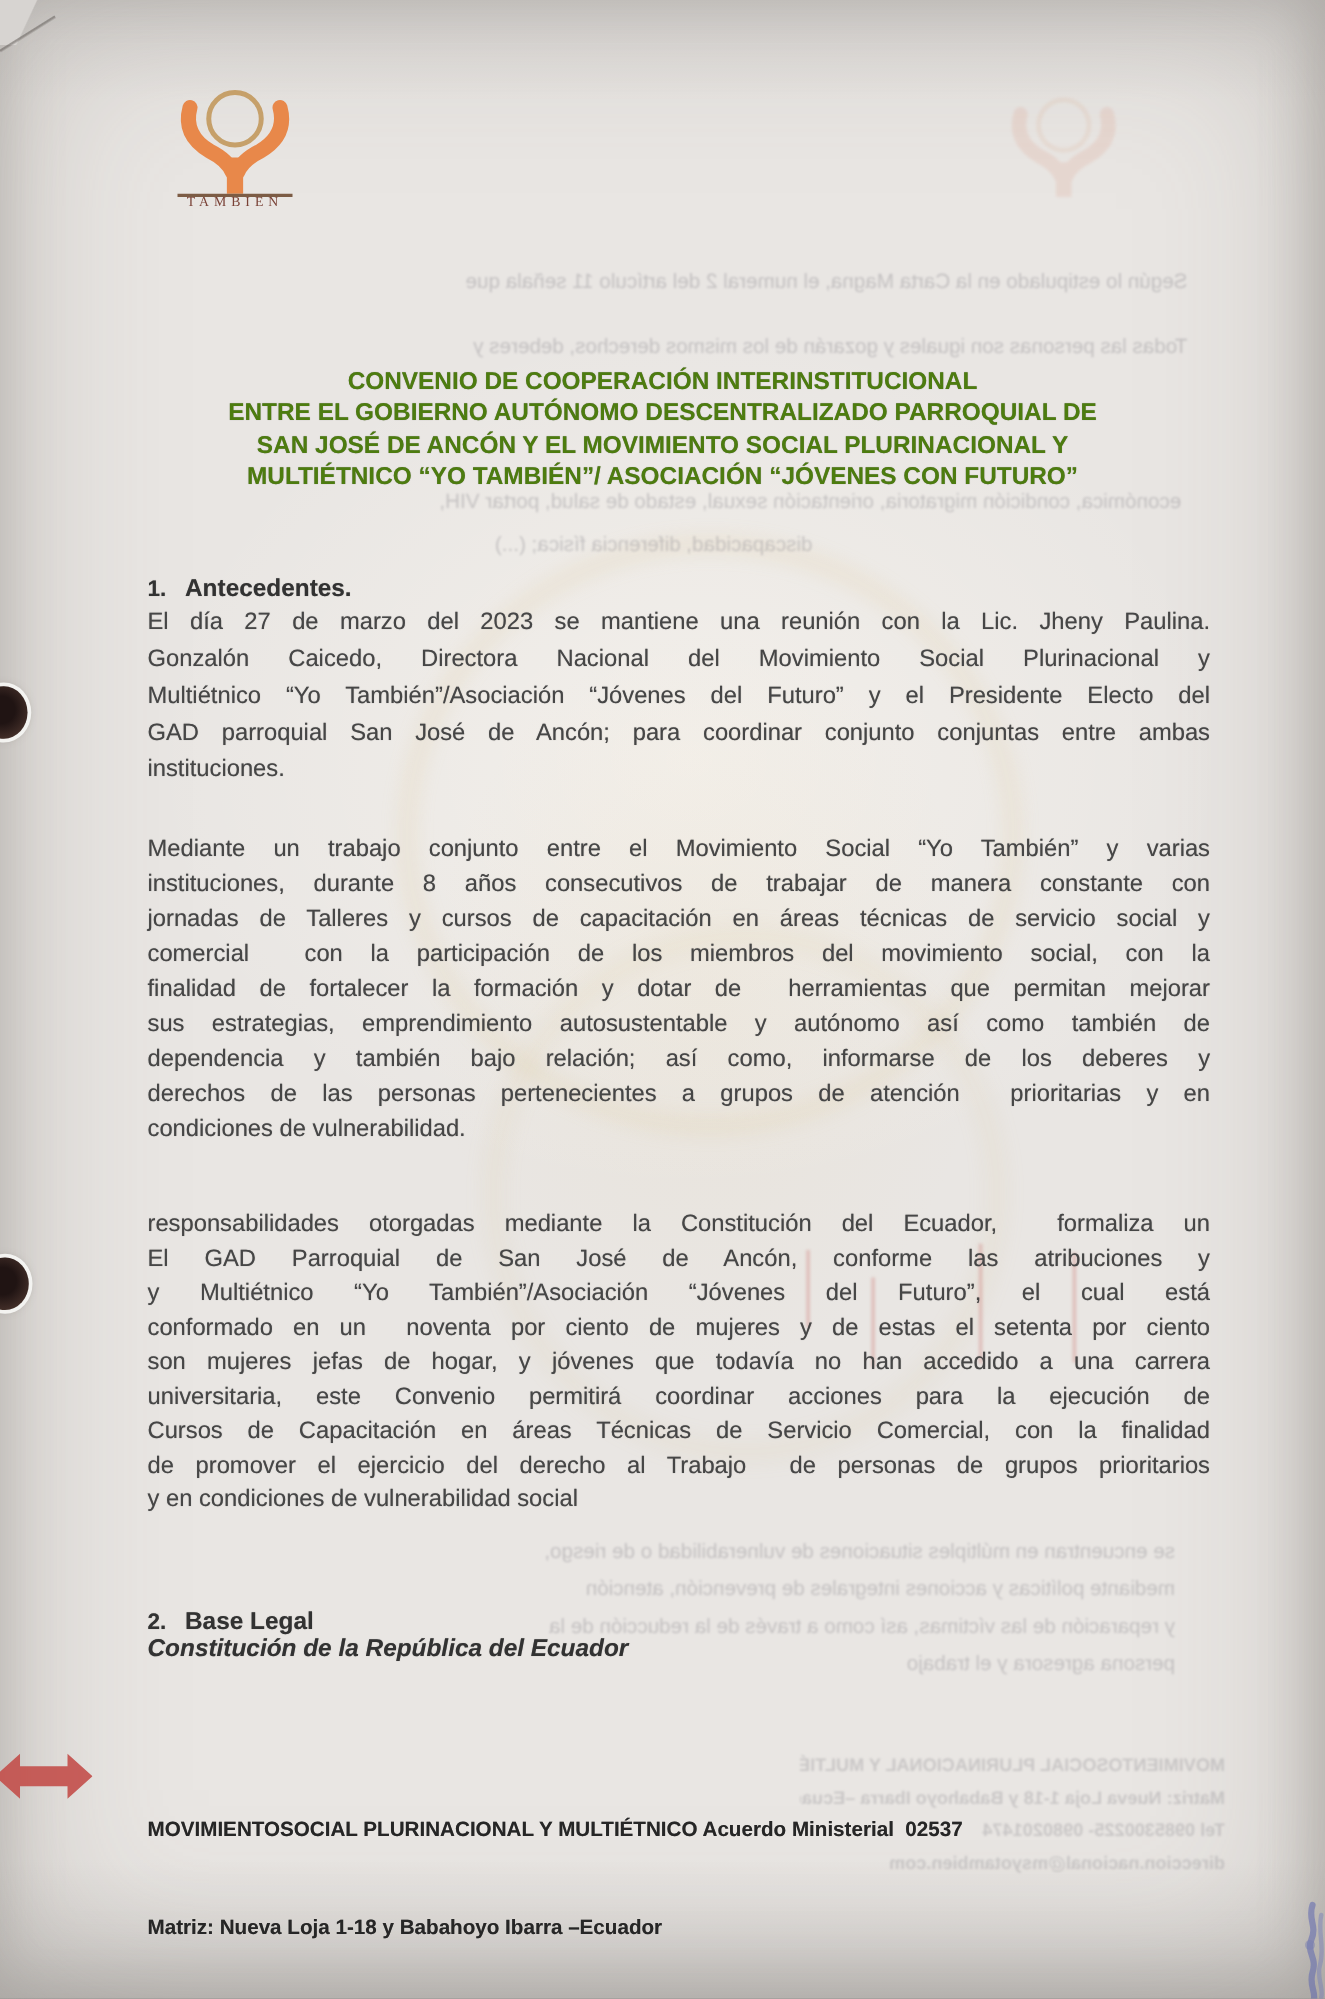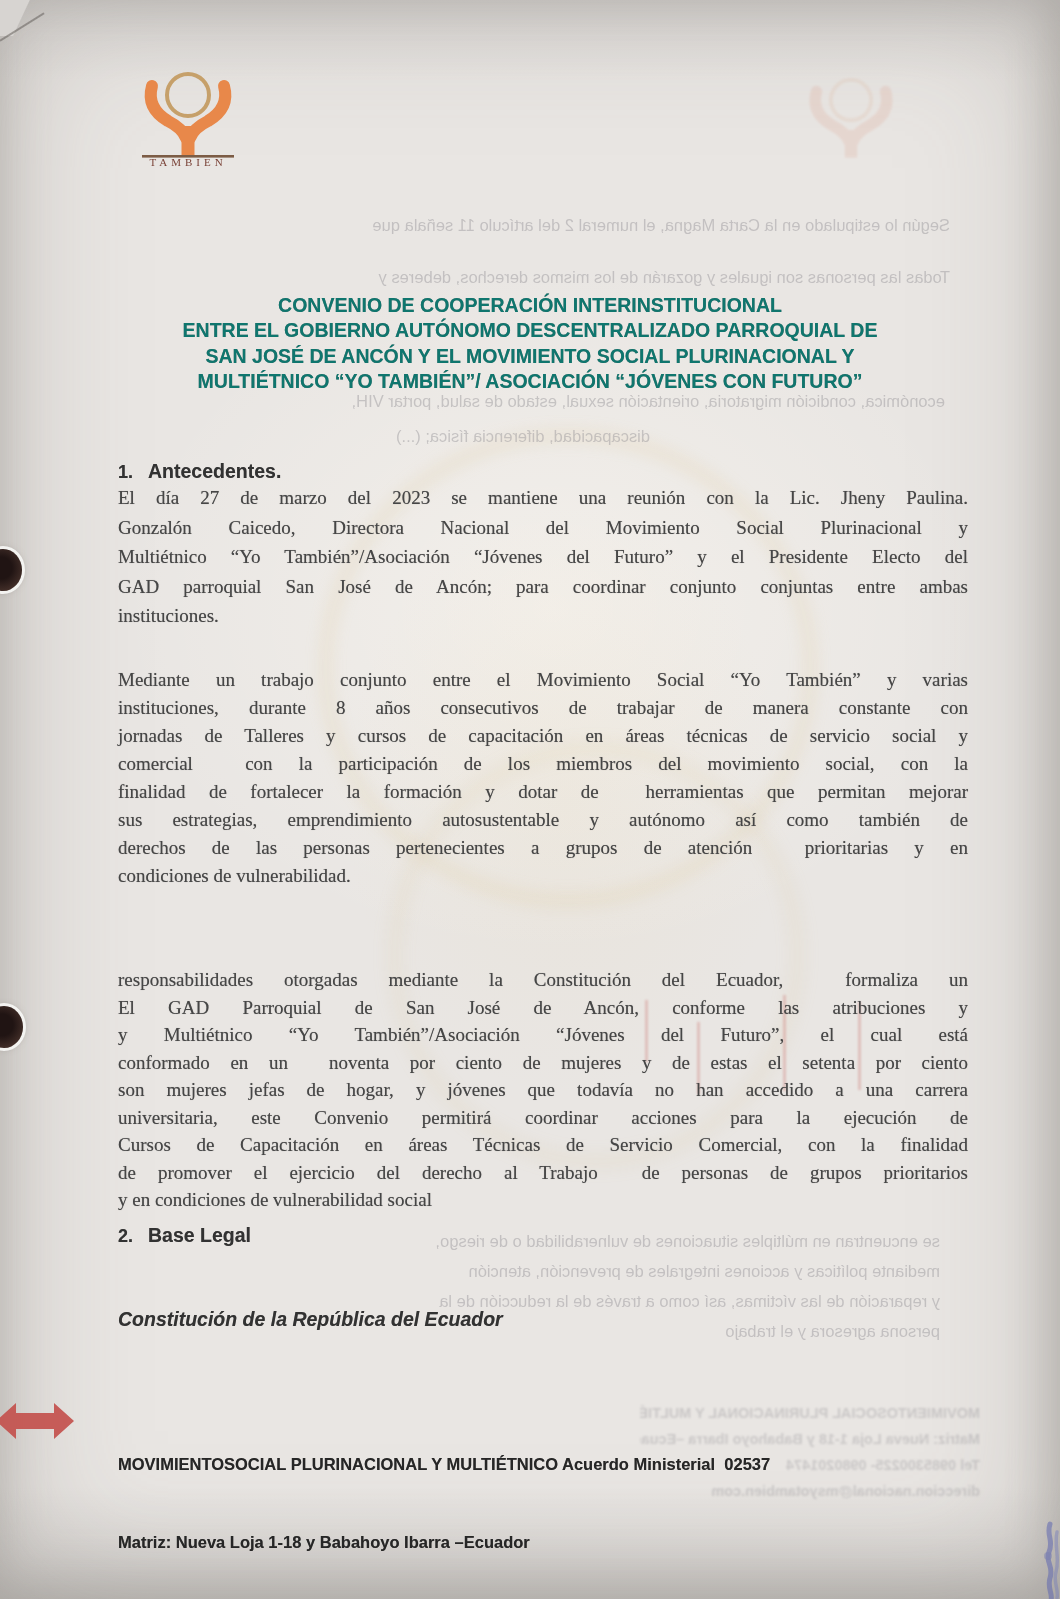--- a/index.html
+++ b/index.html
@@ -36,32 +36,32 @@
   .blue-ink{position:absolute;right:-4px;top:1518px;width:34px;height:82px;opacity:.65;filter:blur(.6px);}
   .red-bleed{position:absolute;width:3px;background:rgba(198,86,82,.26);filter:blur(1.3px);pointer-events:none;}
   
   .logo{position:absolute;left:138px;top:66px;width:100px;height:112px;}
   .logo-word{position:absolute;left:134px;top:156px;width:108px;text-align:center;
     font-family:"Liberation Serif",serif;font-size:11px;letter-spacing:4px;color:#7a4237;}
   .bleed-logo{position:absolute;left:803px;top:72px;width:96px;height:108px;
     opacity:.16;transform:scaleX(-1);filter:blur(1.2px);}
   
   .title{position:absolute;left:96px;top:293px;width:868px;text-align:center;
-    font-weight:700;font-size:19.5px;line-height:25.3px;color:#0f766e;
+    font-weight:700;font-size:19.5px;line-height:25.3px;color:#4d7c0f;
     text-shadow:0 0 .6px rgba(50,50,50,.55);}
   .sec-heading{position:absolute;left:118px;font-weight:700;font-size:19.5px;color:#323232;
     text-shadow:0 0 .6px rgba(50,50,50,.5);margin-top:30px;}
-  #sec1{top:430px;} #sec2{top:1194px;}
+  #sec1{top:430px;} #sec2{top:1256px;}
   .sec-num{display:inline-block;margin-right:15px;font-size:18px;}
   .para{position:absolute;left:118px;width:850px;color:#464646;font-size:19px;
     text-shadow:0 0 .7px rgba(70,70,70,.55);}
   #p1{top:483px;line-height:29.5px;}
   #p2{top:666px;line-height:28px;}
   #p3{top:966px;line-height:27.5px;}
-  .jline{text-align:justify;text-align-last:justify;white-space:pre-wrap;font-family:Liberation Serif, serif;}
+  .jline{text-align:justify;text-align-last:justify;white-space:pre-wrap;}
   .jline.last{text-align-last:left;}
   .subhead{position:absolute;left:118px;top:1308px;font-weight:700;font-size:19.5px;color:#323232;
     text-shadow:0 0 .6px rgba(50,50,50,.5);font-style:italic;}
   .footer{position:absolute;left:118px;top:1399px;width:800px;
     font-weight:700;font-size:16.5px;line-height:26px;color:#262626;white-space:pre-wrap;
     text-shadow:0 0 .5px rgba(40,40,40,.5);}
   
   .bleed{position:absolute;transform:scaleX(-1);color:#908e93;opacity:.42;
     font-size:16.5px;filter:blur(.7px);white-space:pre;pointer-events:none;}
   .bleed-footer{position:absolute;left:640px;top:1400px;width:340px;transform:scaleX(-1);
@@ -140,20 +140,21 @@
     <div class="jline last">instituciones.</div>
   </div>
 
   <div class="para" id="p2">
     <div class="jline">Mediante un trabajo conjunto entre el Movimiento Social “Yo También” y varias</div>
     <div class="jline">instituciones, durante 8 años consecutivos de trabajar de manera constante con</div>
     <div class="jline">jornadas de Talleres y cursos de capacitación en áreas técnicas de servicio social y</div>
     <div class="jline">comercial  con la participación de los miembros del movimiento social, con la</div>
     <div class="jline">finalidad de fortalecer la formación y dotar de  herramientas que permitan mejorar</div>
     <div class="jline">sus estrategias, emprendimiento autosustentable y autónomo así como también de</div>
+    <div class="jline">dependencia y también bajo relación; así como, informarse de los deberes y</div>
     <div class="jline">derechos de las personas pertenecientes a grupos de atención  prioritarias y en</div>
     <div class="jline last">condiciones de vulnerabilidad.</div>
   </div>
 
   <div class="para" id="p3">
     <div class="jline">responsabilidades otorgadas mediante la Constitución del Ecuador,  formaliza un</div>
     <div class="jline">El GAD Parroquial de San José de Ancón, conforme las atribuciones y</div>
     <div class="jline">y Multiétnico “Yo También”/Asociación “Jóvenes del Futuro”, el cual está</div>
     <div class="jline">conformado en un  noventa por ciento de mujeres y de estas el setenta por ciento</div>
     <div class="jline">son mujeres jefas de hogar, y jóvenes que todavía no han accedido a una carrera</div>

